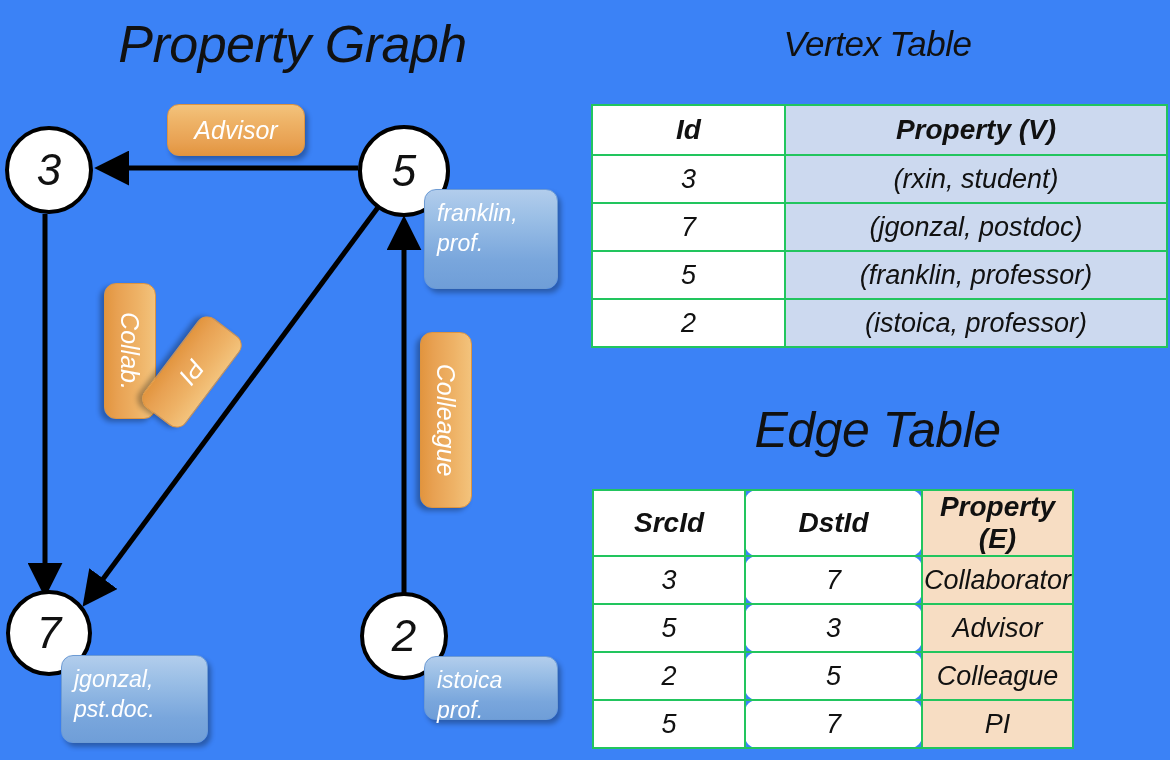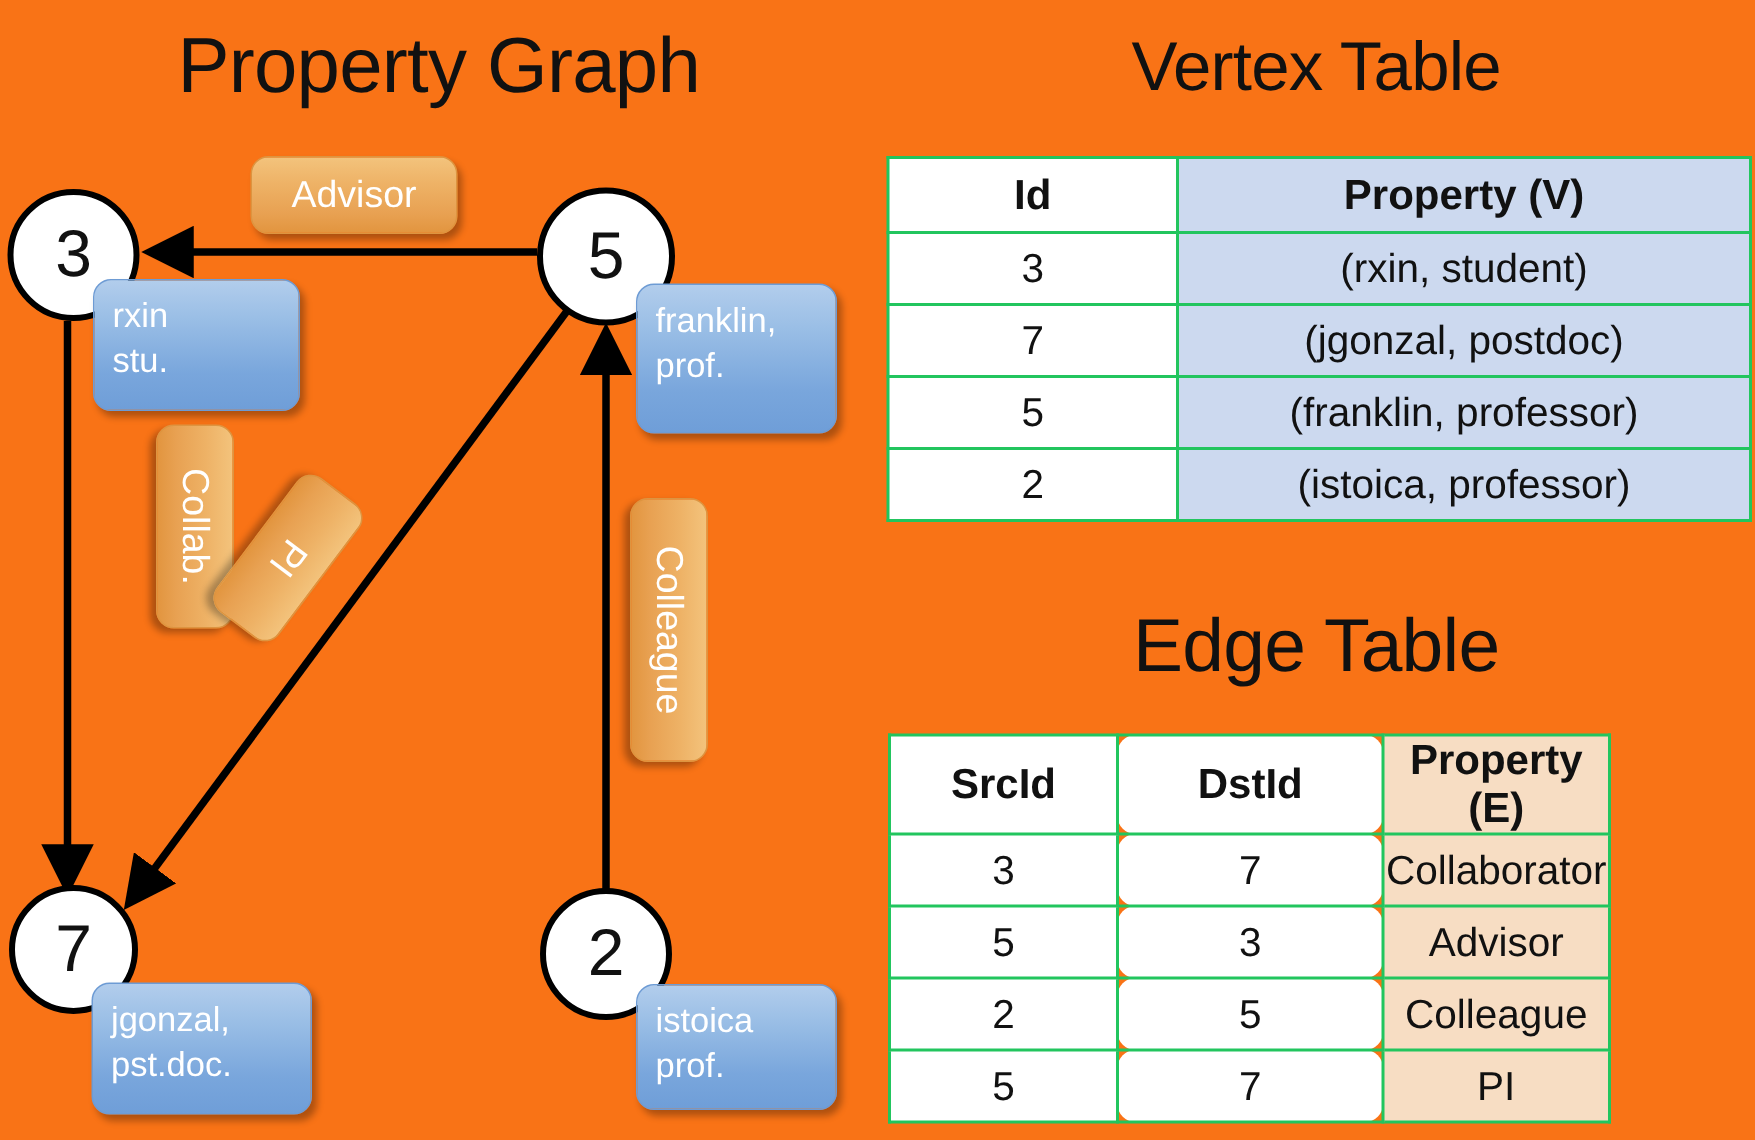--- a/index.html
+++ b/index.html
@@ -4,24 +4,25 @@
 <style>
   html, body {
     margin: 0;
     padding: 0;
     background: #ffffff;
   }
   #page {
     position: relative;
     width: 1170px;
     height: 760px;
-    background: #f97316;
+    background: #3b82f6;
     overflow: hidden;
     font-family: "Liberation Sans", sans-serif;
     color: #000000;
+    font-style: italic;
   }
 
   
   .title {
     position: absolute;
     font-family: "Liberation Sans", sans-serif;
     font-weight: 300;
     color: #111111;
     letter-spacing: -0.5px;
     white-space: nowrap;
@@ -31,21 +32,21 @@
     left: 0px;
     top: 14px;
     width: 585px;
     font-size: 52px;
     line-height: 60px;
   }
   #title-vertex-table {
     left: 585px;
     top: 14px;
     width: 585px;
-    font-size: 46px;
+    font-size: 35px;
     line-height: 60px;
   }
   #title-edge-table {
     left: 585px;
     top: 400px;
     width: 585px;
     font-size: 50px;
     line-height: 60px;
   }
 
@@ -200,36 +201,32 @@
     <div class="node-circle" style="left:358px; top:125px; width:92px; height:92px;">
       <span>5</span>
     </div>
     <div class="node-circle" style="left:6px; top:590px; width:86px; height:86px;">
       <span>7</span>
     </div>
     <div class="node-circle" style="left:360px; top:592px; width:88px; height:88px;">
       <span>2</span>
     </div>
 
-    <div class="prop-box blue" style="left:62px; top:186px; width:138px; height:88px;">
-      <span class="line">rxin</span>
-      <span class="line">stu.</span>
-    </div>
 
     <div class="prop-box blue" style="left:424px; top:189px; width:134px; height:100px;">
       <span class="line">franklin,</span>
       <span class="line">prof.</span>
     </div>
 
     <div class="prop-box blue" style="left:61px; top:655px; width:147px; height:88px;">
       <span class="line">jgonzal,</span>
       <span class="line">pst.doc.</span>
     </div>
 
-    <div class="prop-box blue" style="left:424px; top:656px; width:134px; height:84px;">
+    <div class="prop-box blue" style="left:424px; top:656px; width:134px; height:64px;">
       <span class="line">istoica</span>
       <span class="line">prof.</span>
     </div>
 
     <div class="edge-label" id="edge-label-advisor">
       <span>Advisor</span>
     </div>
 
     <div class="edge-label" id="edge-label-collab">
       <span>Collab.</span>

